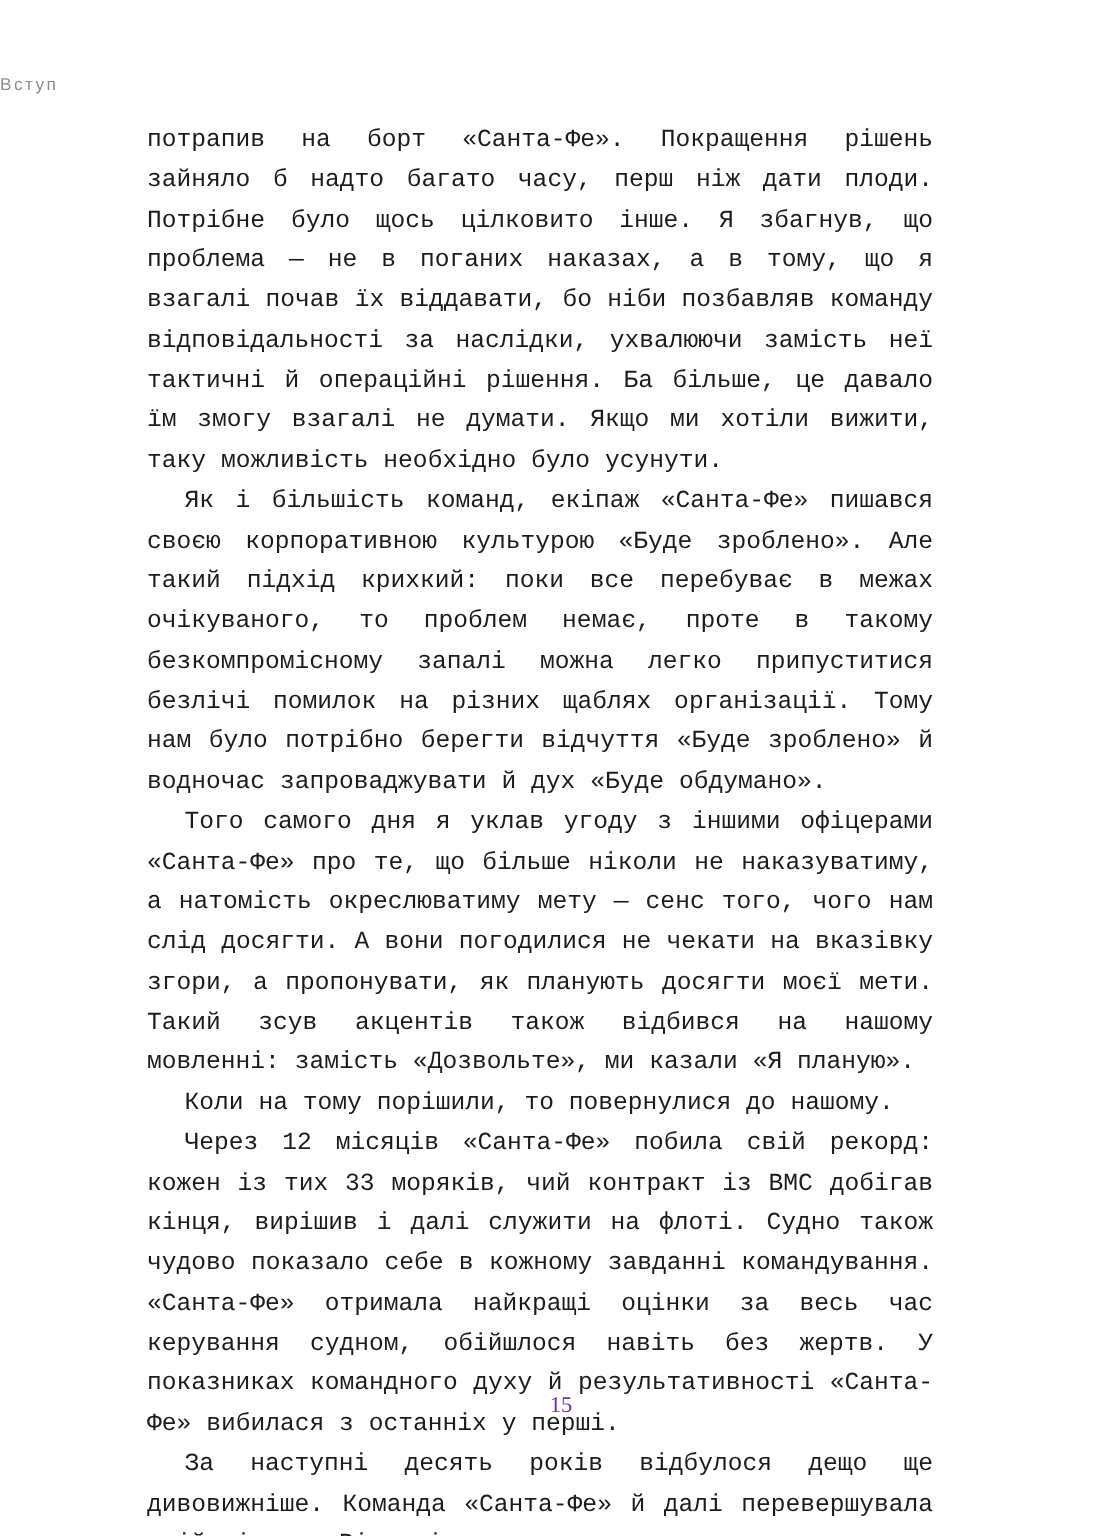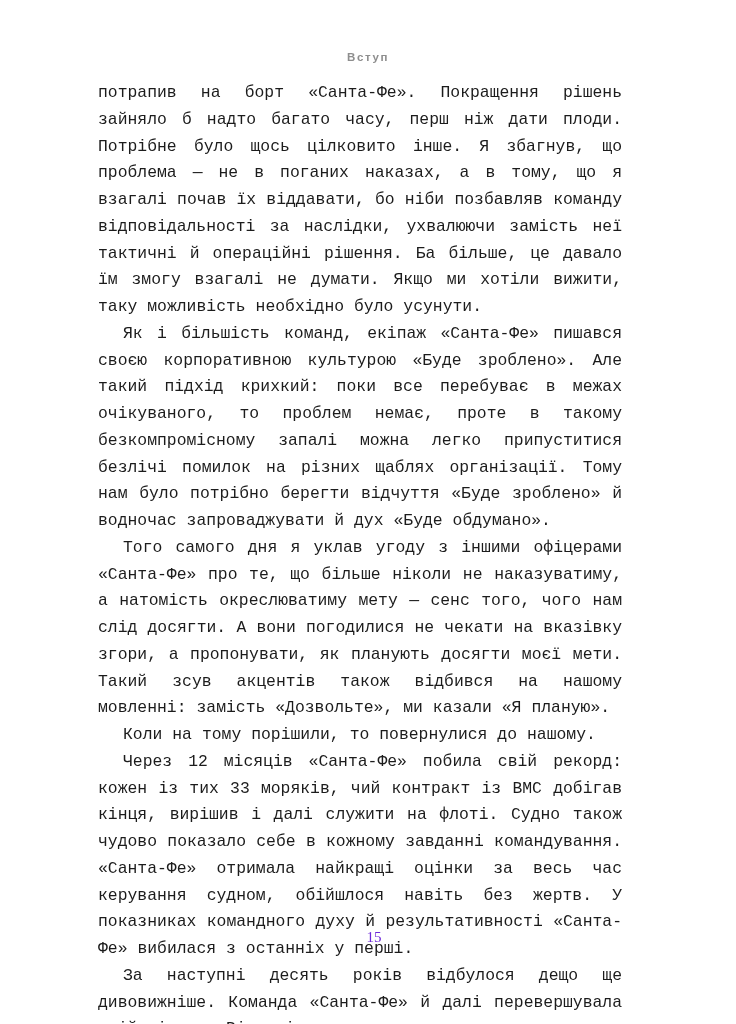--- a/index.html
+++ b/index.html
@@ -23,26 +23,26 @@
     inset: 0;
     background: #ffffff;
   }
 
   
   .running-head {
     position: absolute;
     top: 52px;
     left: 0;
     right: 0;
-    text-align: center;
+    text-align: left;
     font-family: "Liberation Sans", "DejaVu Sans", sans-serif;
     font-size: 11.5px;
     letter-spacing: 1.6px;
     color: #8e8e8e;
-    font-weight: 700;
+    font-weight: 400;
     line-height: 1;
   }
 
   
   .text-block {
     position: absolute;
     top: 80px;
     left: 98px;
     width: 524px;
     font-family: Liberation Mono, monospace;

